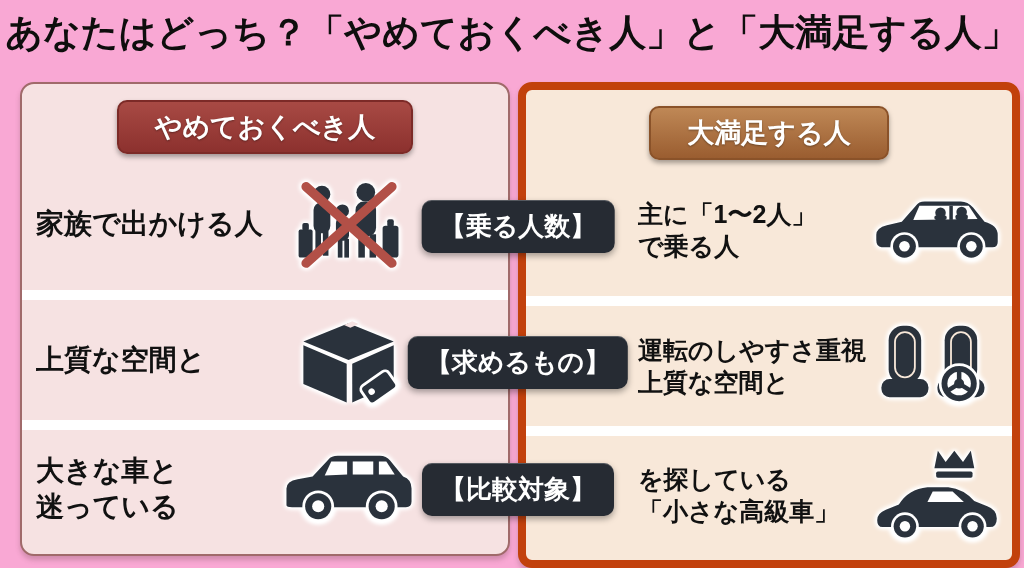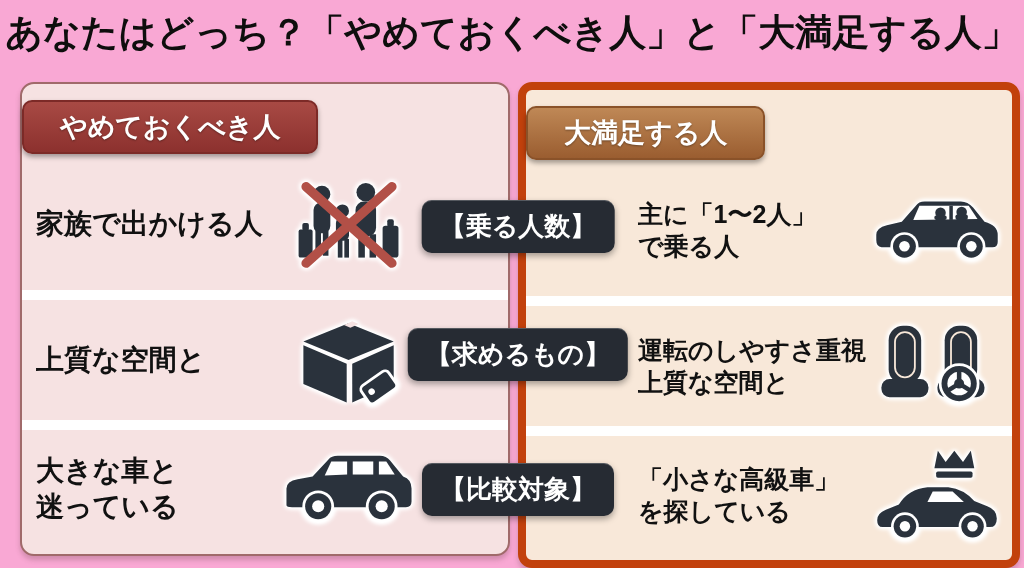--- a/index.html
+++ b/index.html
@@ -13,21 +13,21 @@
     position:absolute;top:8px;left:0;right:0;
     text-align:center;font-size:37px;font-weight:900;color:#0e0e0d;
     letter-spacing:0px;white-space:nowrap;
   }
   .panel{
     position:absolute;top:82px;width:486px;height:470px;
     border-radius:14px;box-shadow:0 4px 5px rgba(90,60,60,.25);
   }
   .panel-left{left:20px;background:#f6e2e2;border:2px solid #a06a6a;}
   .panel-right{left:518px;background:#f8e8d9;border:8px solid #c2410c;}
-  .badge-wrap{position:absolute;top:16px;left:0;right:0;}
+  .badge-wrap{position:absolute;top:16px;left:0;right:0;text-align:center;}
   .badge{
     display:inline-block;padding:7px 36px;border-radius:10px;
     font-size:27px;font-weight:800;color:#fff;white-space:nowrap;
     box-shadow:0 3px 5px rgba(0,0,0,.35);
     text-shadow:0 1px 2px rgba(0,0,0,.35);
   }
   .badge-left{background:linear-gradient(180deg,#a84a44,#8c312e);border:2px solid #7c2a27;}
   .badge-right{background:linear-gradient(180deg,#bf8856,#9a5d30);border:2px solid #8a5229;}
   .row{
     position:absolute;left:0;right:0;display:flex;align-items:center;
@@ -48,21 +48,21 @@
   .row-icon svg{
     filter:drop-shadow(0 0 2px #fff) drop-shadow(0 0 2px #fff) drop-shadow(0 0 1px #fff);
   }
   .center-label{
     position:absolute;left:518px;transform:translateX(-50%);
     background:#262b33;color:#fff;font-size:26px;font-weight:800;
     padding:9px 18px;border-radius:10px;white-space:nowrap;z-index:5;
     box-shadow:0 3px 6px rgba(0,0,0,.35), inset 0 1px 0 rgba(255,255,255,.22);
   }
   .cl-1{top:200px;}
-  .cl-2{top:328px;}
+  .cl-2{top:336px;}
   .cl-3{top:463px;}
 </style>
 </head>
 <body>
 
 <div class="stage">
 
   <div class="title">あなたはどっち？「やめておくべき人」と「大満足する人」</div>
 
   <div class="panel panel-left">
@@ -205,22 +205,22 @@
             <line x1="92" y1="67" x2="105" y2="75"></line>
           </g>
         </svg>
       </div>
     </div>
 
     <div class="divider div-2"></div>
 
     <div class="row row-3">
       <div class="row-text">
+        <div>を探している</div>
         <div>「小さな高級車」</div>
-        <div>を探している</div>
       </div>
       <div class="row-icon">
         <svg width="130" height="92" viewBox="0 0 150 106">
           <g fill="#2a323c">
             <polygon points="76,2 85,15 95,2 105,15 114,2 118,22 72,22"></polygon>
             <rect x="74" y="26" width="42" height="7" rx="2"></rect>
           </g>
           <path fill="#2a323c" d="M12,90 Q6,90 6,82 Q6,74 16,70 L31,64 Q42,46 64,44 L88,44 Q106,46 118,60 L133,66 Q144,70 144,80 Q144,90 136,90 Z"></path>
           <polygon points="70,49 93,49 106,61 64,61" fill="#ffffff"></polygon>
           <circle cx="38" cy="89" r="16" fill="#ffffff"></circle>

